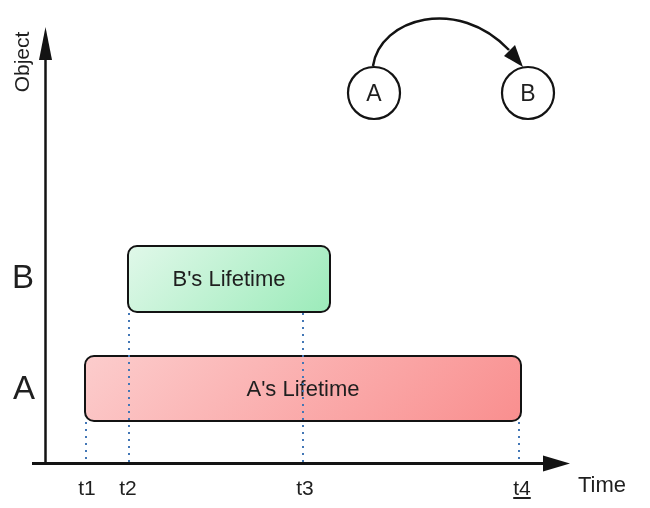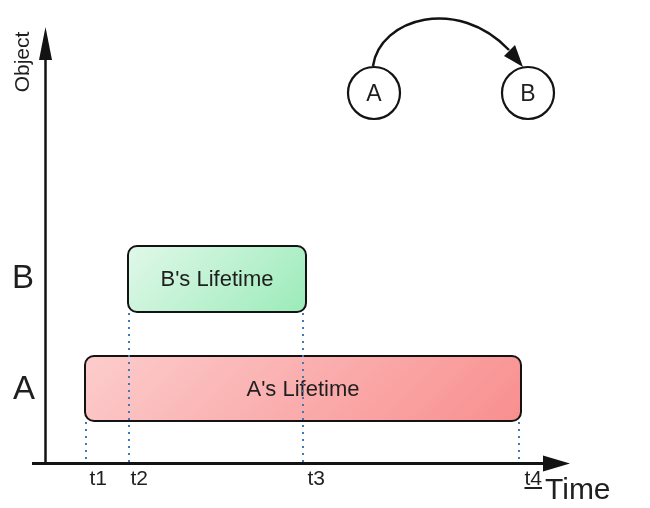--- a/index.html
+++ b/index.html
@@ -8,41 +8,41 @@
     font-family:"Liberation Sans", sans-serif;color:#1f1f1f;
   }
   .layer{position:absolute;left:0;top:0;z-index:2;pointer-events:none;}
   
   .bar{
     position:absolute;box-sizing:border-box;z-index:1;
     border:2.5px solid #131313;border-radius:10px;
     display:flex;align-items:center;justify-content:center;
     font-size:22px;color:#1f1f1f;
   }
-  .bar-b{left:127px;top:245px;width:180px;height:68px;
+  .bar-b{left:127px;top:245px;width:204px;height:68px;
     background:linear-gradient(135deg,#e0f8e9 0%,#9cebba 100%);}
   .bar-a{left:84px;top:355px;width:438px;height:67px;
     background:linear-gradient(135deg,#fccccc 0%,#f98f8f 100%);}
   
   .vline{
     position:absolute;width:2px;z-index:3;
     background-image:repeating-linear-gradient(to bottom,#4377b6 0px,#4377b6 2px,transparent 2px,transparent 7px);
   }
   .vl-t1{left:85px;top:422px;height:40px;}
   .vl-t2{left:128px;top:313px;height:149px;}
   .vl-t3{left:302px;top:313px;height:149px;}
   .vl-t4{left:518px;top:422px;height:40px;}
   
   .lbl{position:absolute;z-index:4;white-space:nowrap;}
   .obj-label{left:-9px;top:50px;width:62px;text-align:center;font-size:21px;transform:rotate(-90deg);}
-  .time-label{left:545px;top:472px;font-size:30px;}
+  .time-label{left:578px;top:472px;font-size:22px;}
   .row-label{font-size:33px;}
   .row-b{left:8px;top:258px;width:30px;text-align:center;}
   .row-a{left:8px;top:369px;width:32px;text-align:center;}
-  .tick{font-size:21px;width:40px;text-align:right;top:466px;}
+  .tick{font-size:21px;width:40px;text-align:center;top:476px;}
   .tick-1{left:67px;}
   .tick-2{left:108px;}
   .tick-3{left:285px;}
   .tick-4{left:502px;text-decoration:underline;}
 </style>
 </head>
 <body>
 
 <div class="stage">
 

